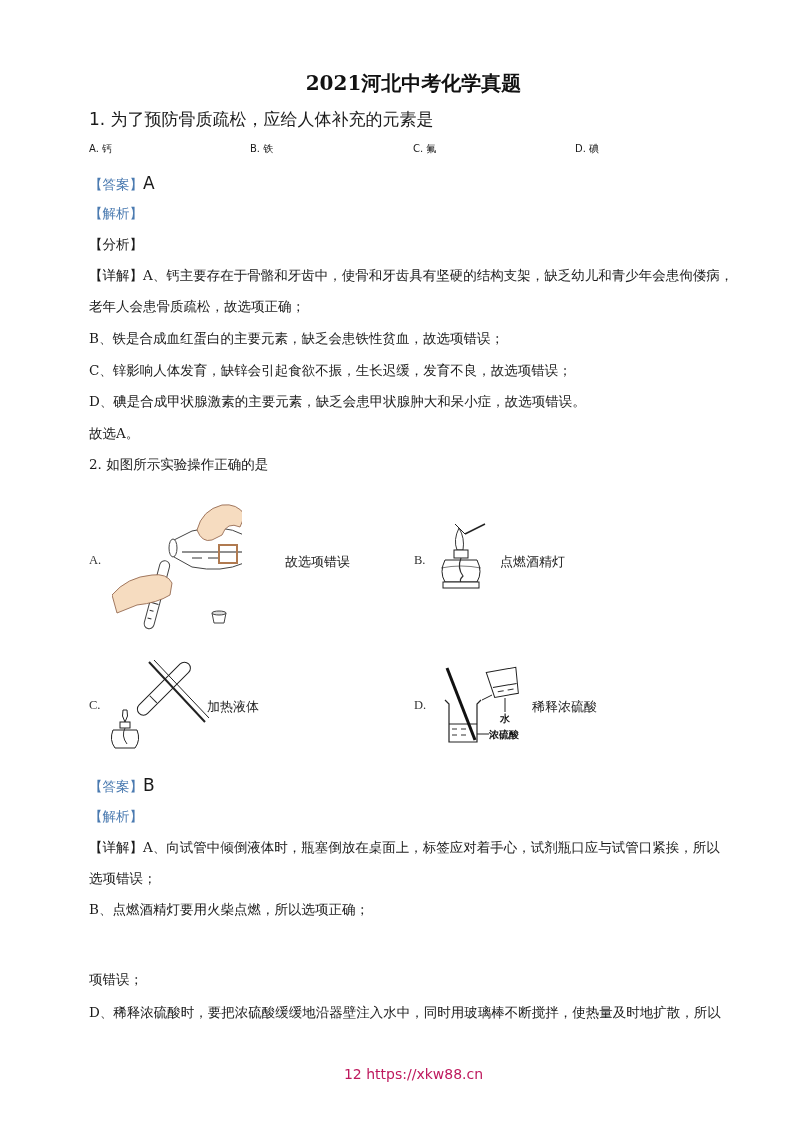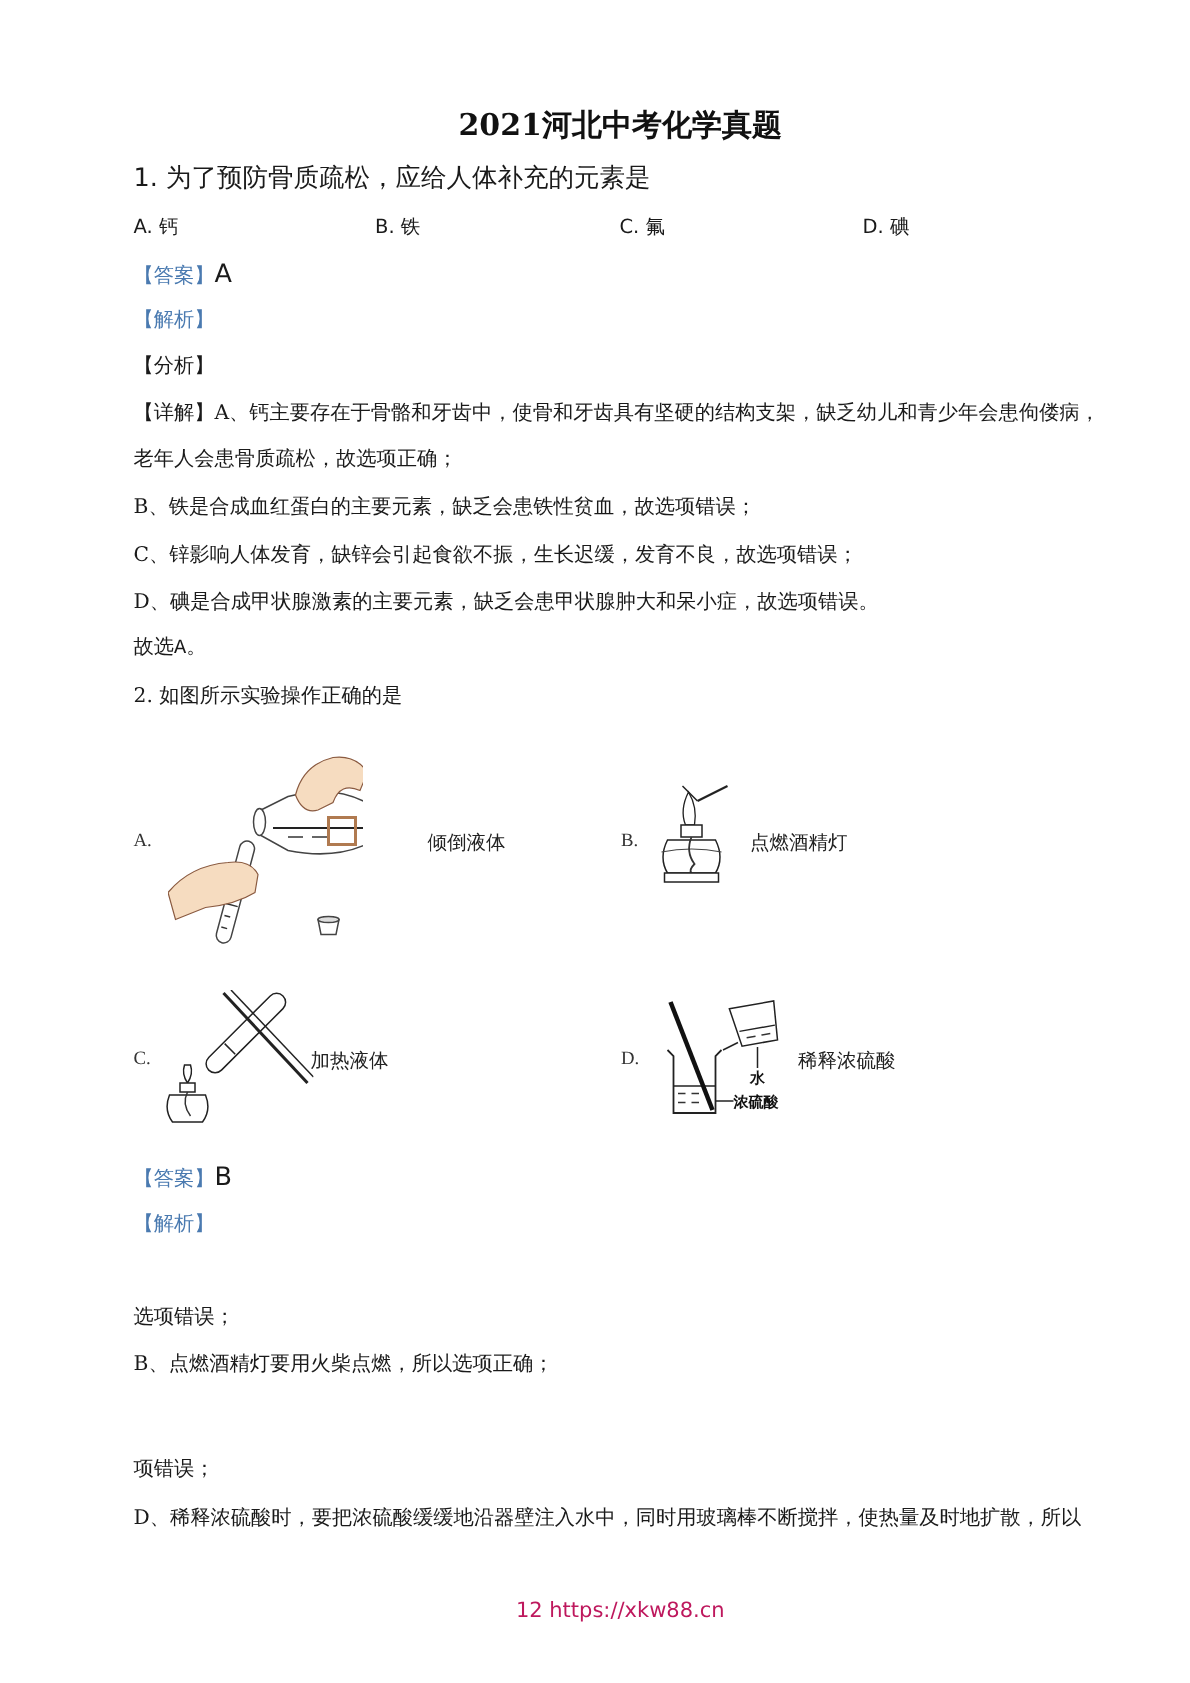--- a/index.html
+++ b/index.html
@@ -12,21 +12,21 @@
     }
     .page { position: absolute; left: 17px; top: 0; width: 793px; height: 1042px; }
     .title {
       position: absolute; top: 70px; left: 0; width: 793px; text-align: center;
       font-size: 20px; font-weight: bold; color: #111;
       font-family: "DejaVu Serif", "Liberation Serif", serif;
     }
     .line { position: absolute; left: 72px; white-space: nowrap; line-height: 18px; }
     .sans { font-family: "DejaVu Sans", "Liberation Sans", sans-serif; font-size: 17px; }
     .blue-label { color: #4a7ab0; }
-    .opt { position: absolute; white-space: nowrap; font-family: "DejaVu Sans", "Liberation Sans", sans-serif; font-size: 13px; }
+    .opt { position: absolute; white-space: nowrap; font-family: "DejaVu Sans", "Liberation Sans", sans-serif; font-size: 10px; }
     .figlabel { position: absolute; font-size: 12.5px; font-family: "Liberation Serif", "DejaVu Serif", serif; color: #333; }
     .figcap { position: absolute; font-size: 13px; white-space: nowrap; color: #222; }
     .fig { position: absolute; }
     .frac { display: inline-block; vertical-align: middle; text-align: center; font-size: 13px; line-height: 15px; margin: 0 2px; }
     .frac .num { display: block; border-bottom: 1px solid #222; padding: 0 2px; }
     .frac .den { display: block; padding: 0 2px; }
     .footer {
       position: absolute; top: 1066px; left: 0; width: 793px; text-align: center;
       font-family: "DejaVu Sans", "Liberation Sans", sans-serif; font-size: 14px; color: #be185d;
     }
@@ -63,21 +63,21 @@
   <div class="line blue-label" style="top:204px;">【解析】</div>
   <div class="line" style="top:235px;">【分析】</div>
 
   <div class="line" style="top:297px;">老年人会患骨质疏松，故选项正确；</div>
   <div class="line" style="top:266px;">
     <span>【详解】</span><span>A、钙主要存在于骨骼和牙齿中，使骨和牙齿具有坚硬的结构支架，缺乏幼儿和青少年会患佝偻病，</span>
   </div>
   <div class="line" style="top:329px;">B、铁是合成血红蛋白的主要元素，缺乏会患铁性贫血，故选项错误；</div>
   <div class="line" style="top:361px;">C、锌影响人体发育，缺锌会引起食欲不振，生长迟缓，发育不良，故选项错误；</div>
   <div class="line" style="top:392px;">D、碘是合成甲状腺激素的主要元素，缺乏会患甲状腺肿大和呆小症，故选项错误。</div>
-  <div class="line" style="top:424px;font-family:Liberation Mono, monospace;">故选A。</div>
+  <div class="line" style="top:424px;">故选A。</div>
 
   <div class="line" style="top:455px;">2. 如图所示实验操作正确的是</div>
 
   <div class="figlabel" style="top:553px; left:72px;">A.</div>
   <svg class="fig" style="top:495px; left:95px;" width="130" height="140" viewBox="0 0 130 140">
 
     <path d="M62 45 L80 36 Q110 28 132 40 L132 68 Q110 78 80 72 L62 62 Z" fill="#fff" stroke="#444" stroke-width="1"></path>
     <ellipse cx="61" cy="53" rx="4" ry="9" fill="#fff" stroke="#444"></ellipse>
     <line x1="70" y1="57" x2="130" y2="57" stroke="#222" stroke-width="1.2"></line>
     <line x1="80" y1="63" x2="90" y2="63" stroke="#333"></line>
@@ -91,21 +91,21 @@
       <line x1="41" y1="110" x2="49" y2="110" stroke="#333"></line>
       <line x1="42" y1="118" x2="46" y2="118" stroke="#333"></line>
       <line x1="42" y1="126" x2="46" y2="126" stroke="#333"></line>
     </g>
 
     <path d="M0 100 Q15 82 40 80 Q55 78 60 88 L58 100 Q45 108 25 110 L5 118 Z" fill="#f6dcc0" stroke="#8a5a40" stroke-width="0.8"></path>
 
     <path d="M100 118 L114 118 L112 128 L102 128 Z" fill="#fff" stroke="#444"></path>
     <ellipse cx="107" cy="118" rx="7" ry="2" fill="#ddd" stroke="#444"></ellipse>
   </svg>
-  <div class="figcap" style="top:553px; left:268px;">倾倒液体</div>
+  <div class="figcap" style="top:553px; left:268px;">故选项错误</div>
 
   <div class="figlabel" style="top:553px; left:397px;">B.</div>
   <svg class="fig" style="top:520px; left:420px;" width="65" height="85" viewBox="0 0 65 85">
     <path d="M20 30 Q16 20 22 8 Q28 18 26 30 Z" fill="#fff" stroke="#222" stroke-width="0.9"></path>
     <line x1="18" y1="4" x2="28" y2="14" stroke="#222"></line>
     <line x1="28" y1="14" x2="48" y2="4" stroke="#222" stroke-width="1.5"></line>
     <rect x="17" y="30" width="14" height="8" fill="#fff" stroke="#222"></rect>
     <path d="M8 40 Q2 52 8 62 L40 62 Q46 52 40 40 Z" fill="#fff" stroke="#222"></path>
     <path d="M4 48 Q24 44 44 48" fill="none" stroke="#444" stroke-width="0.7"></path>
     <path d="M24 38 Q20 48 26 56 Q22 60 24 62" fill="none" stroke="#333" stroke-width="1.2"></path>
@@ -149,19 +149,22 @@
     <line x1="40" y1="72" x2="52" y2="72" stroke="#222"></line>
     <text x="52" y="76" font-size="10" font-family="DejaVu Sans, sans-serif" font-weight="bold" fill="#111">浓硫酸</text>
   </svg>
   <div class="figcap" style="top:698px; left:515px;">稀释浓硫酸</div>
 
   <div class="line" style="top:776px;">
     <span class="blue-label">【答案】</span><span class="sans">B</span>
   </div>
   <div class="line blue-label" style="top:807px;">【解析】</div>
 
+  <div class="line" style="top:838px;">
+    <span>【详解】</span><span>A、向试管中倾倒液体时，瓶塞倒放在桌面上，标签应对着手心，试剂瓶口应与试管口紧挨，所以</span>
+  </div>
   <div class="line" style="top:869px;">选项错误；</div>
   <div class="line" style="top:900px;">B、点燃酒精灯要用火柴点燃，所以选项正确；</div>
   <div class="line" style="top:970px;">项错误；</div>
   <div class="line" style="top:1003px;">D、稀释浓硫酸时，要把浓硫酸缓缓地沿器壁注入水中，同时用玻璃棒不断搅拌，使热量及时地扩散，所以</div>
 
   <div class="footer">12 https://xkw88.cn</div>
 </div>
 
 </body></html>

